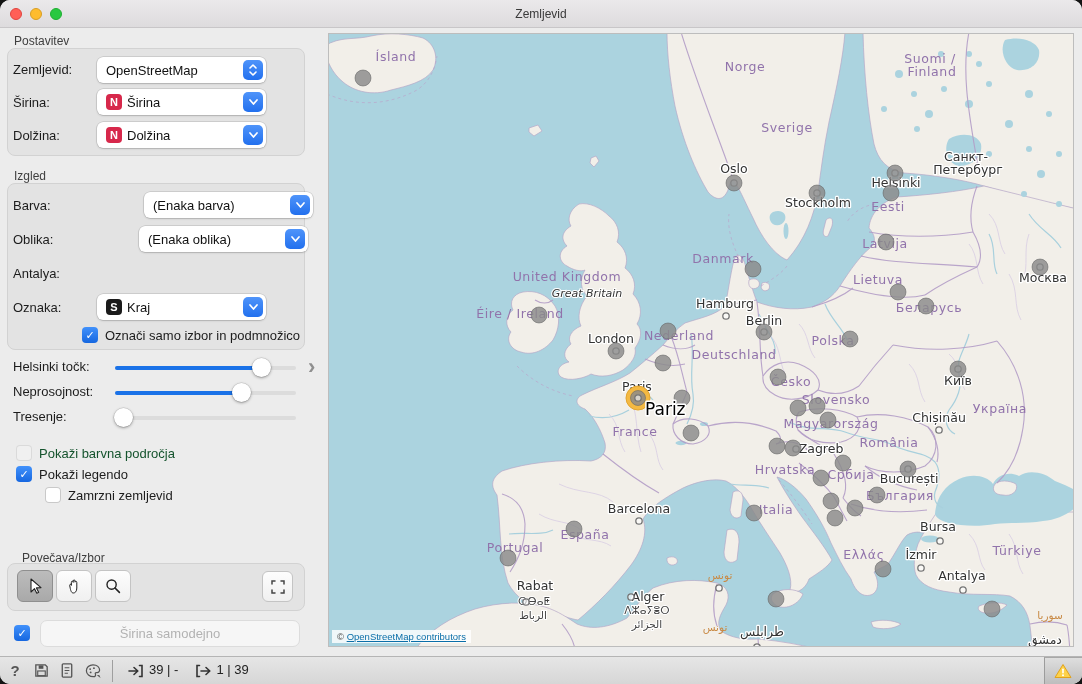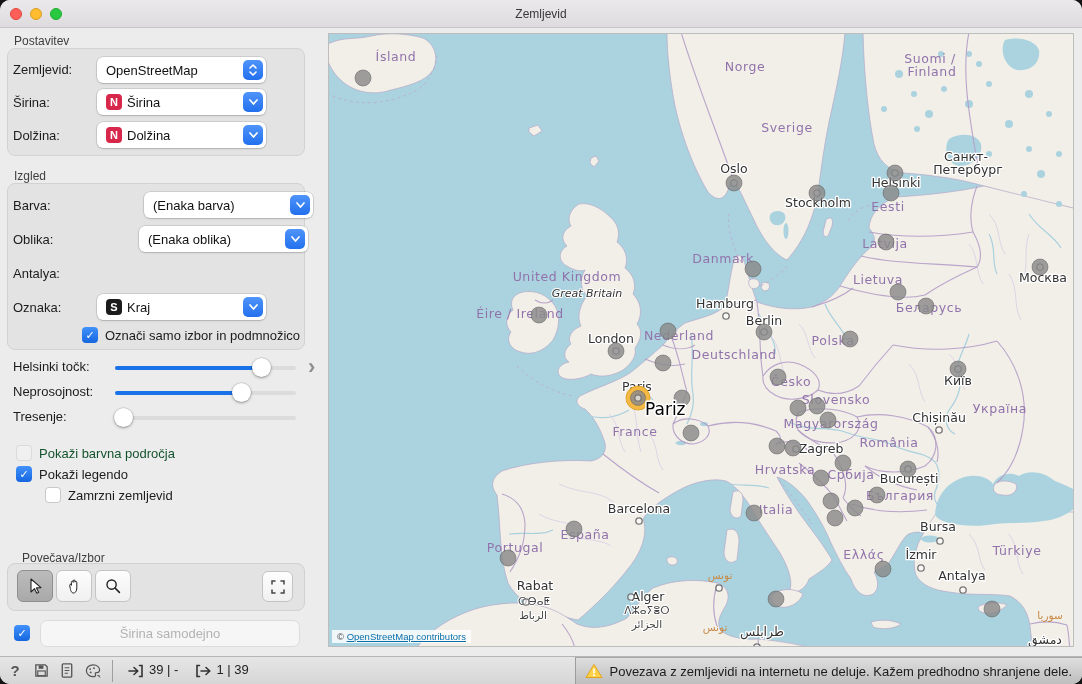--- a/index.html
+++ b/index.html
@@ -557,16 +557,15 @@
           <path d="M7,9 H15 M12,5.5 L15.8,9 L12,12.5" fill="none" stroke="#333" stroke-width="1.6" stroke-linecap="round" stroke-linejoin="round"></path>
         </svg>
       <span>1 | 39</span>
     </div>
     <div class="warning">
       <svg width="18" height="16" viewBox="0 0 18 16">
           <path d="M9,1.5 L17,14.5 H1 Z" fill="#fdd24a" stroke="#e0a21c" stroke-width="1" stroke-linejoin="round"></path>
           <rect x="8.2" y="5.5" width="1.6" height="5" rx="0.8" fill="#fff"></rect>
           <circle cx="9" cy="12.3" r="1" fill="#fff"></circle>
         </svg>
-      <span class="wtext">Povezava z zemljevidi na internetu ne deluje. Kažem predhodno shranjene dele.</span>
     </div>
   </div>
 </div>
 
 </body></html>

